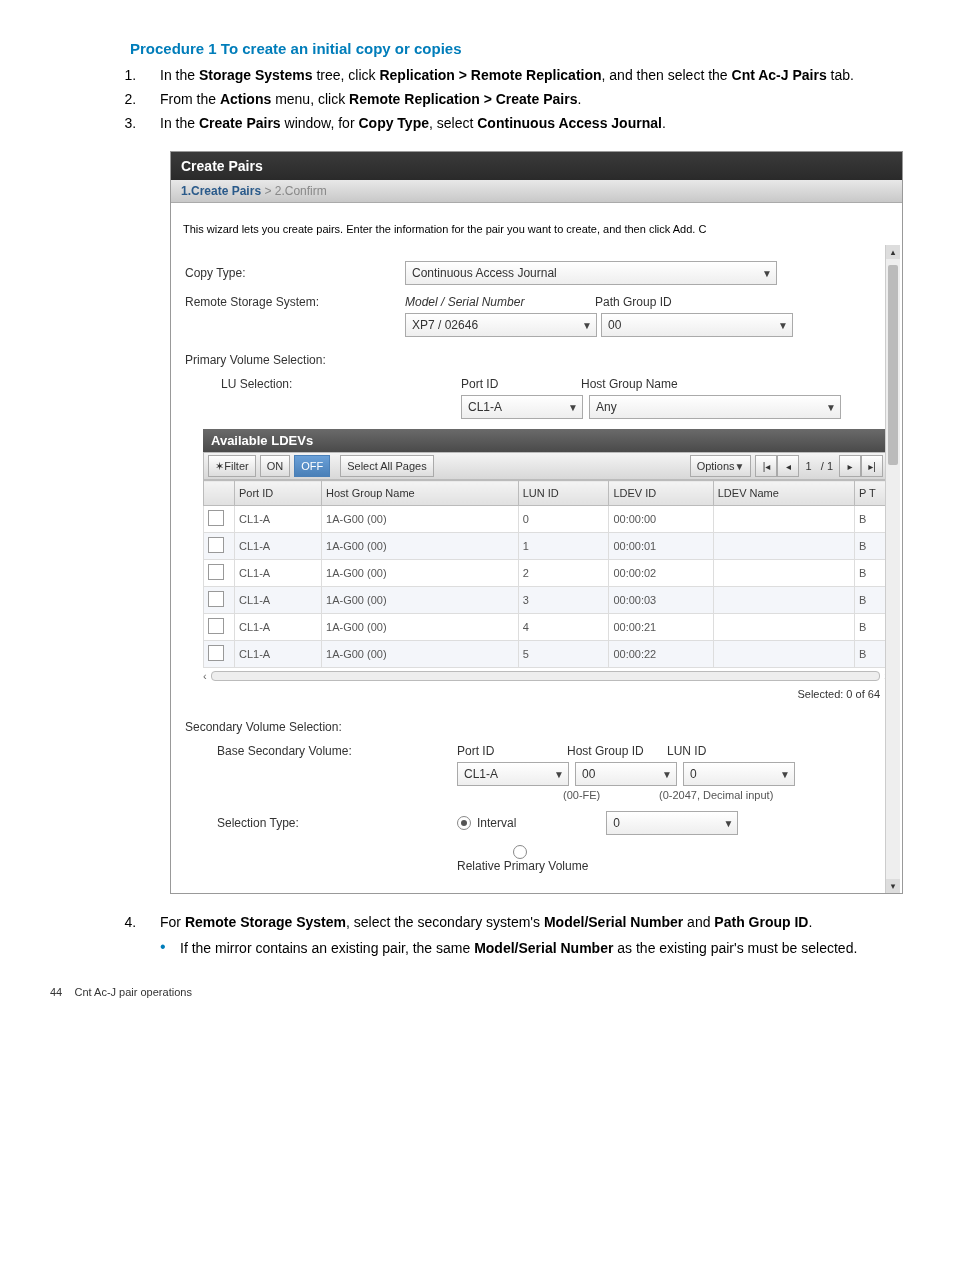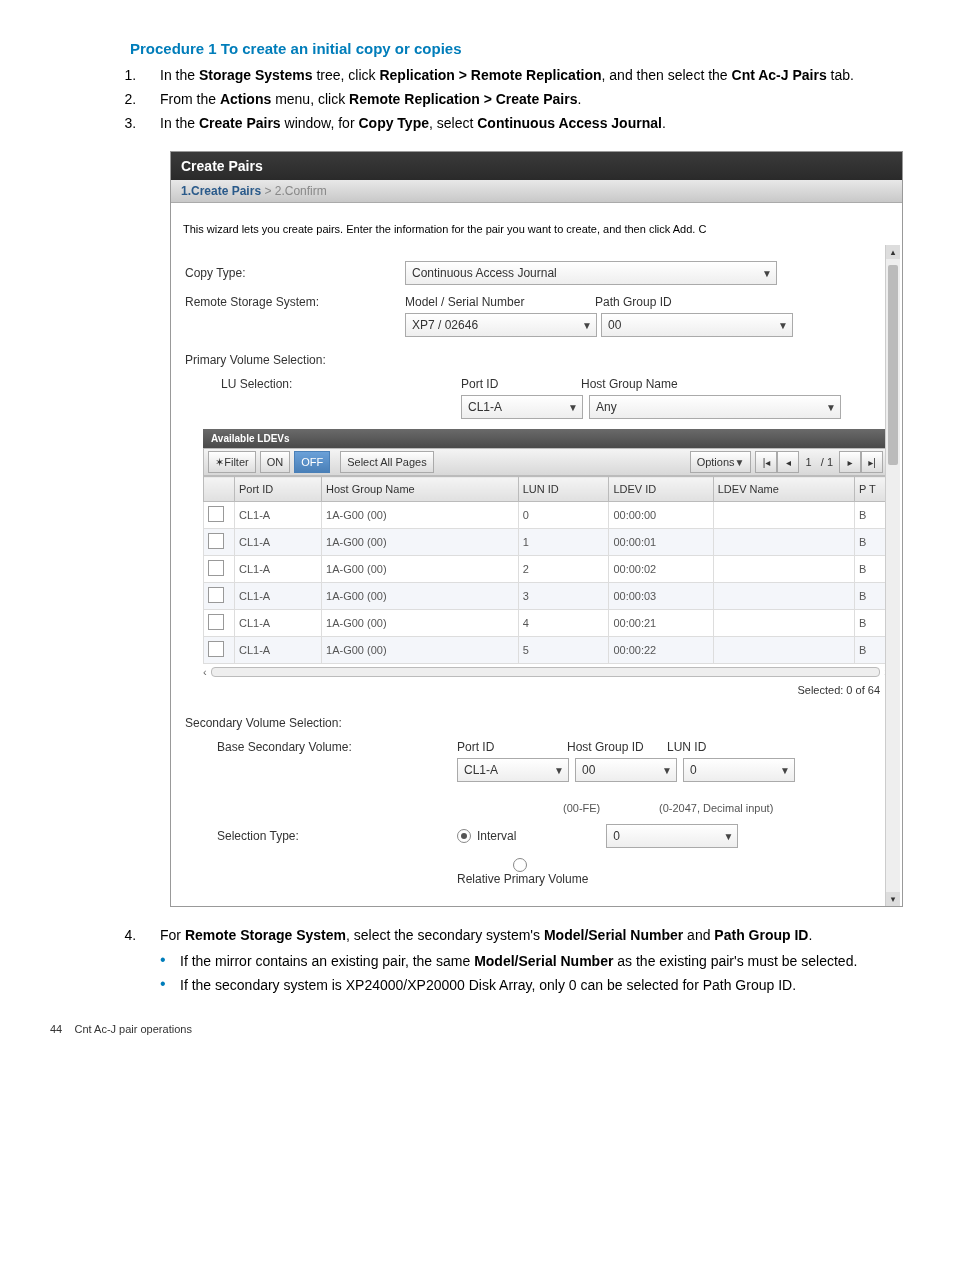--- a/index.html
+++ b/index.html
@@ -68,21 +68,21 @@
   }
   .combo { width: 360px; }
   .path-combo { width: 180px; }
   .hg-combo { width: 240px; }
   .small-combo { width: 100px; }
   .tiny-combo { width: 70px; }
   .caret { font-size: 10px; color:#444; }
   .sublabels { display:flex; font-size:12px; margin-bottom:4px; }
   .available-header {
     background: linear-gradient(#6a6a6a,#4a4a4a);
-    color:#fff; font-weight:bold; padding:4px 8px; font-size:10px;
+    color:#fff; font-weight:bold; padding:4px 8px; font-size:13px;
     margin-top:10px;
   }
   .toolbar {
     background: linear-gradient(#f4f4f4,#d8d8d8);
     border:1px solid #bbb; display:flex; align-items:center;
     padding:2px 4px; gap:4px; font-size:11px;
   }
   .filter-btn, .tb-btn {
     display:inline-flex; align-items:center; justify-content:center;
     border:1px solid #aaa; background:linear-gradient(#fff,#ddd);
@@ -158,21 +158,21 @@
       <div class="combo">
         <span>Continuous Access Journal</span>
         <span class="caret">▼</span>
       </div>
     </div>
 
     <div class="row" style="align-items:flex-start;">
       <div class="label-col">Remote Storage System:</div>
       <div>
         <div class="sublabels">
-          <div style="width:190px;">Model / Serial Number</div>
+          <div style="width:190px;font-style:italic;">Model / Serial Number</div>
           <div>Path Group ID</div>
         </div>
         <div style="display:flex; gap:4px;">
           <div class="path-combo">
             <span>XP7 / 02646</span>
             <span class="caret">▼</span>
           </div>
           <div class="path-combo">
             <span>00</span>
             <span class="caret">▼</span>
@@ -319,21 +319,21 @@
             </div>
             <div class="small-combo tiny-combo" style="width:90px;">
               <span>00</span>
               <span class="caret">▼</span>
             </div>
             <div class="small-combo">
               <span>0</span>
               <span class="caret">▼</span>
             </div>
           </div>
-          <div style="display:flex; gap:6px; margin-top:20px;">
+          <div style="display:flex; gap:6px; margin-top:3px;">
             <div style="width:100px;"></div>
             <div class="hint" style="width:90px;">(00-FE)</div>
             <div class="hint">(0-2047, Decimal input)</div>
           </div>
         </div>
       </div>
 
       <div class="row">
         <div class="label-col" style="padding-left:14px; width:240px;">Selection Type:</div>
         <div style="display:flex; align-items:center; gap:90px;">
@@ -358,21 +358,20 @@
   </div>
 </div>
 
 <ol class="steps" start="4">
   <li>
     <span>For </span><span class="bold">Remote Storage System</span><span>, select the secondary system's </span><span class="bold">Model/Serial Number</span><span> and </span><span class="bold">Path Group ID</span><span>.</span>
     <ul class="bullets" style="margin-left:0px; margin-top:10px;">
       <li>
         <span>If the mirror contains an existing pair, the same </span><span class="bold">Model/Serial Number</span><span> as the existing pair's must be selected.</span>
       </li>
-      <li>If the secondary system is XP24000/XP20000 Disk Array, only 0 can be selected for Path Group ID.</li>
     </ul>
   </li>
 </ol>
 
 <div class="footer">
   <span>44</span>&nbsp;&nbsp;&nbsp;
   <span>Cnt Ac-J pair operations</span>
 </div>
 
 </body></html>

